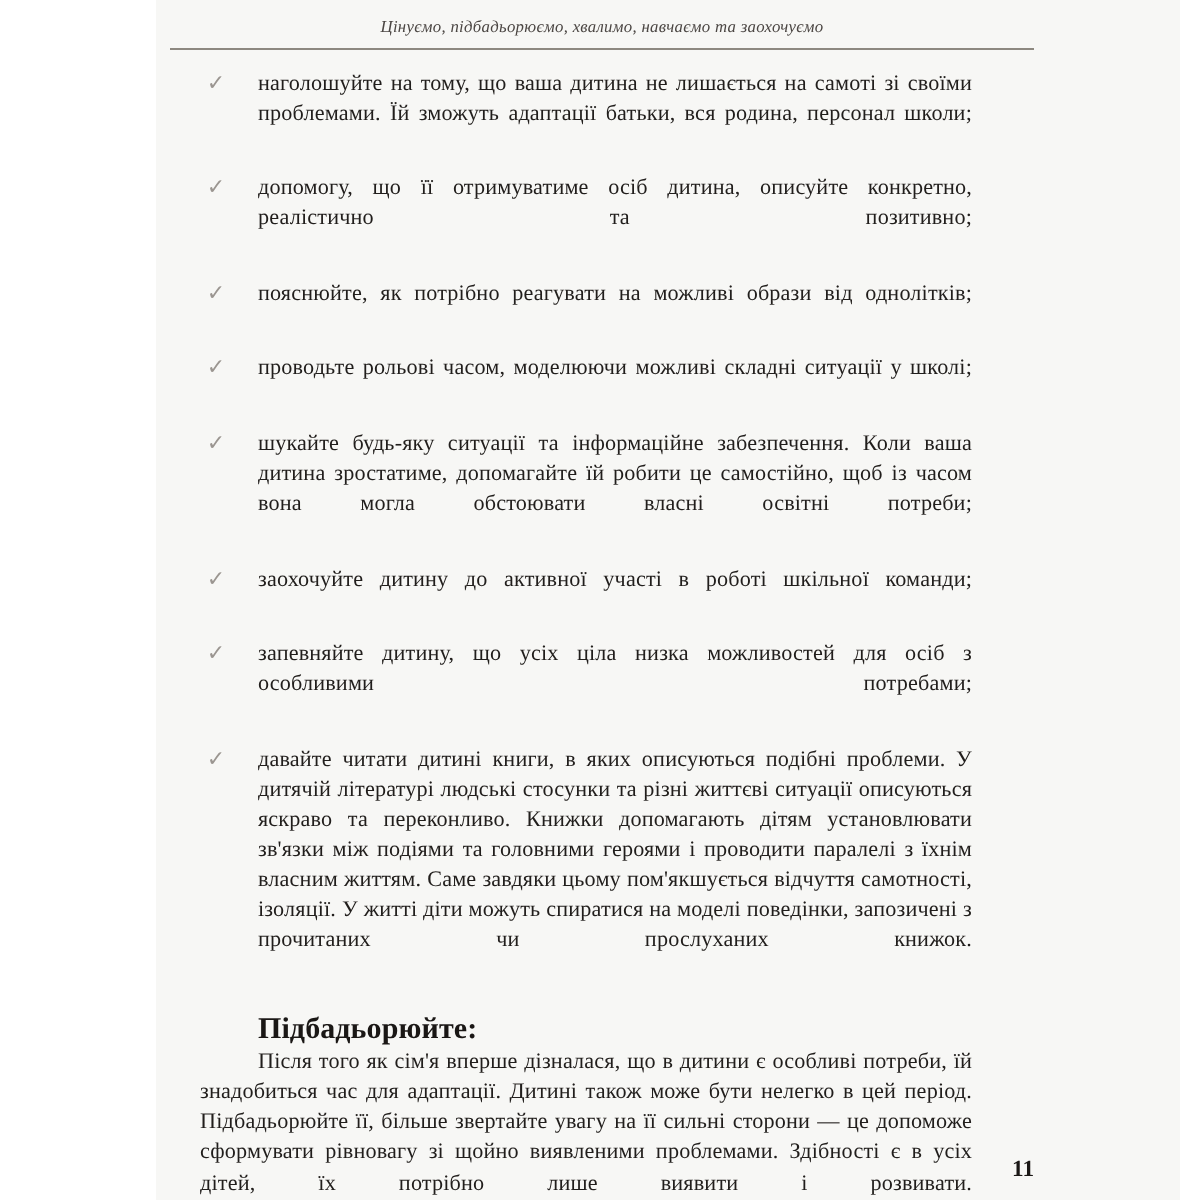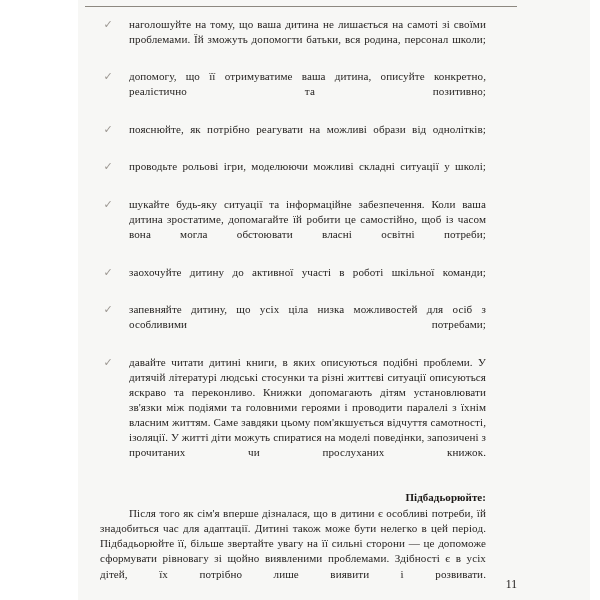--- a/index.html
+++ b/index.html
@@ -96,27 +96,26 @@
     display: inline-block;
     width: 100%;
   }
 
   
   .subsection {
     margin-top: 15px;
   }
   .sub-heading {
     font-weight: bold;
-    font-size: 11px;
+    font-size: 15px;
     line-height: 15.05px;
     color: #1a1715;
     margin: 0 0 1px 0;
     padding-left: 29px;
     letter-spacing: 0.05px;
-    text-align: right;
   }
   .body-para {
     font-size: 11.1px;
     line-height: 15.05px;
     color: #211e1c;
     margin: 0;
     text-align: justify;
     text-justify: inter-word;
     text-indent: 29px;
     letter-spacing: 0.08px;
@@ -128,56 +127,57 @@
   }
 
   
   .folio {
     position: absolute;
     right: 0px;
     top: 578px;
     width: 432px;
     text-align: right;
     font-size: 11.6px;
-    font-weight: normal;
+    font-weight: bold;
     color: #1a1715;
   }
 </style>
 </head>
 <body>
 
 <div class="page">
   <div class="page-inner">
 
     <div class="header">
+      <span class="header-text">Цінуємо, підбадьорюємо, хвалимо, навчаємо та заохочуємо</span>
       <div class="header-rule"></div>
     </div>
 
     <div class="content">
 
       <ul class="check-list">
 
         <li class="check-item">
           <span class="check-icon">✓</span>
-          <span class="check-text">наголошуйте на тому, що ваша дитина не лишається на самоті зі своїми проблемами. Їй зможуть допомогти батьки, вся родина, персонал школи;</span>
-        </li>
-
-        <li class="check-item">
-          <span class="check-icon">✓</span>
-          <span class="check-text">допомогу, що її отримуватиме ваша дитина, описуйте конкретно, реалістично та позитивно;</span>
+          <span class="check-text">наголошуйте на тому, що ваша дитина не лишається на самоті зі своїми проблемами. Їй зможуть адаптації батьки, вся родина, персонал школи;</span>
+        </li>
+
+        <li class="check-item">
+          <span class="check-icon">✓</span>
+          <span class="check-text">допомогу, що її отримуватиме осіб дитина, описуйте конкретно, реалістично та позитивно;</span>
         </li>
 
         <li class="check-item">
           <span class="check-icon">✓</span>
           <span class="check-text">пояснюйте, як потрібно реагувати на можливі образи від однолітків;</span>
         </li>
 
         <li class="check-item">
           <span class="check-icon">✓</span>
-          <span class="check-text">проводьте рольові ігри, моделюючи можливі складні ситуації у школі;</span>
+          <span class="check-text">проводьте рольові часом, моделюючи можливі складні ситуації у школі;</span>
         </li>
 
         <li class="check-item">
           <span class="check-icon">✓</span>
           <span class="check-text">шукайте будь-яку ситуації та інформаційне забезпечення. Коли ваша дитина зростатиме, допомагайте їй робити це самостійно, щоб із часом вона могла обстоювати власні освітні потреби;</span>
         </li>
 
         <li class="check-item">
           <span class="check-icon">✓</span>
           <span class="check-text">заохочуйте дитину до активної участі в роботі шкільної команди;</span>

